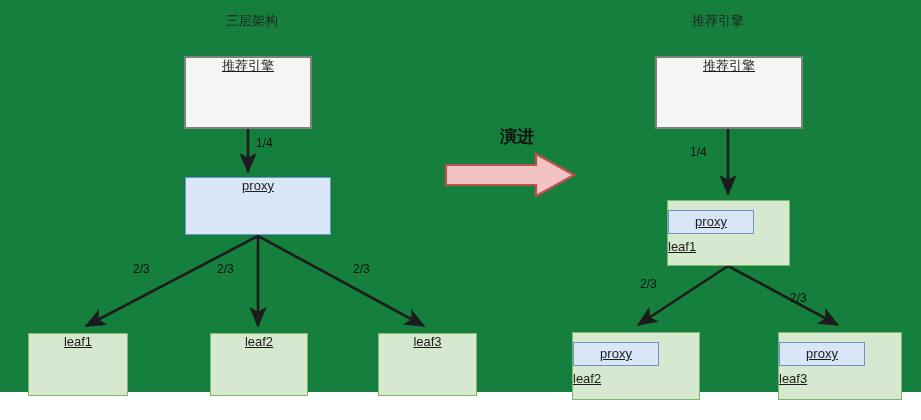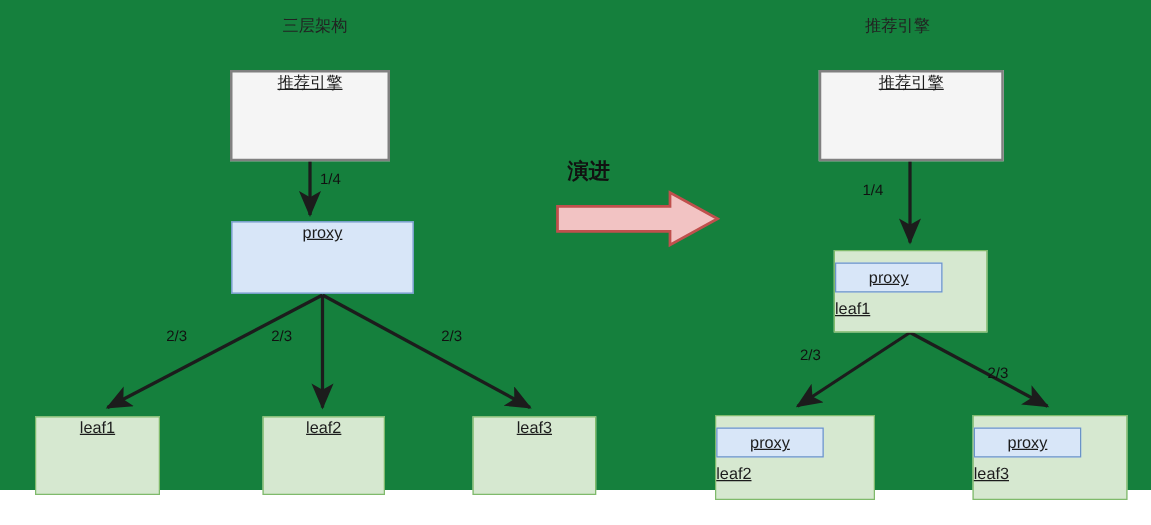--- a/index.html
+++ b/index.html
@@ -143,21 +143,21 @@
   <div class="node node-leaf" style="left:28px; top:333px; width:100px; height:63px;">
     <span>leaf1</span>
   </div>
   <div class="node node-leaf" style="left:210px; top:333px; width:98px; height:63px;">
     <span>leaf2</span>
   </div>
   <div class="node node-leaf" style="left:378px; top:333px; width:99px; height:63px;">
     <span>leaf3</span>
   </div>
 
-  <div class="evolve-label" style="left:454px; top:125px;">演进</div>
+  <div class="evolve-label" style="left:500px; top:125px;">演进</div>
 
   <svg class="evolve-arrow" viewBox="0 0 132 46">
     <path d="M2,13 L92,13 L92,2 L130,23 L92,44 L92,33 L2,33 Z" fill="#f2c3c3" stroke="#c0504d" stroke-width="2.2" stroke-linejoin="miter"></path>
   </svg>
 
   <div class="section-title" style="left:692px; top:12px;">推荐引擎</div>
 
   <div class="node node-engine" style="left:655px; top:56px; width:148px; height:73px;">
     <span>推荐引擎</span>
   </div>

